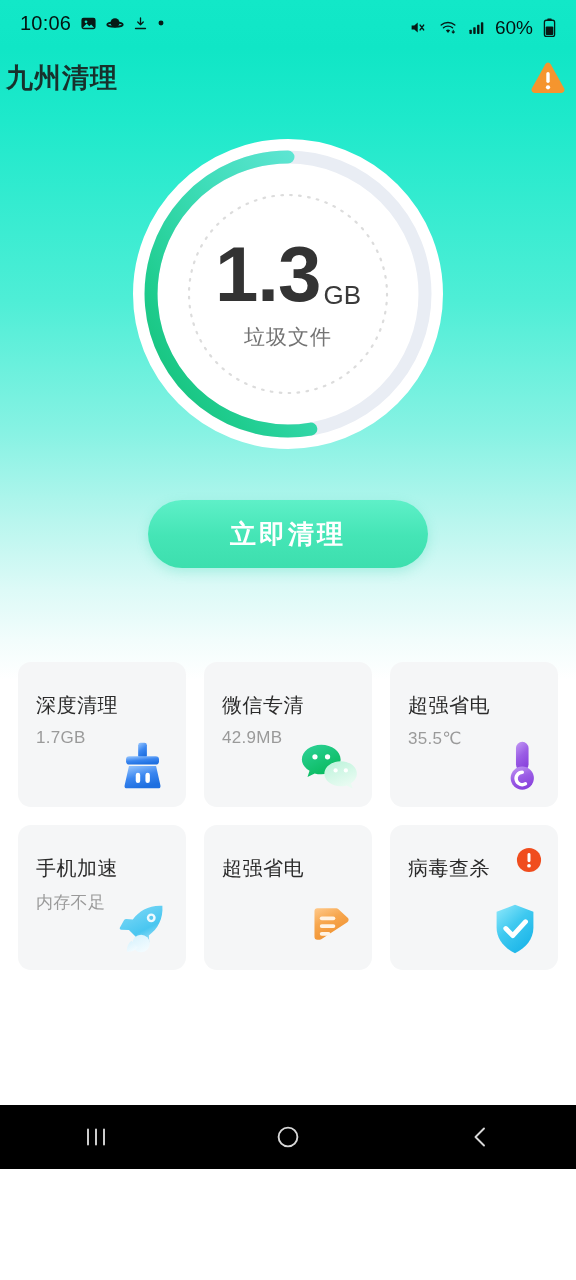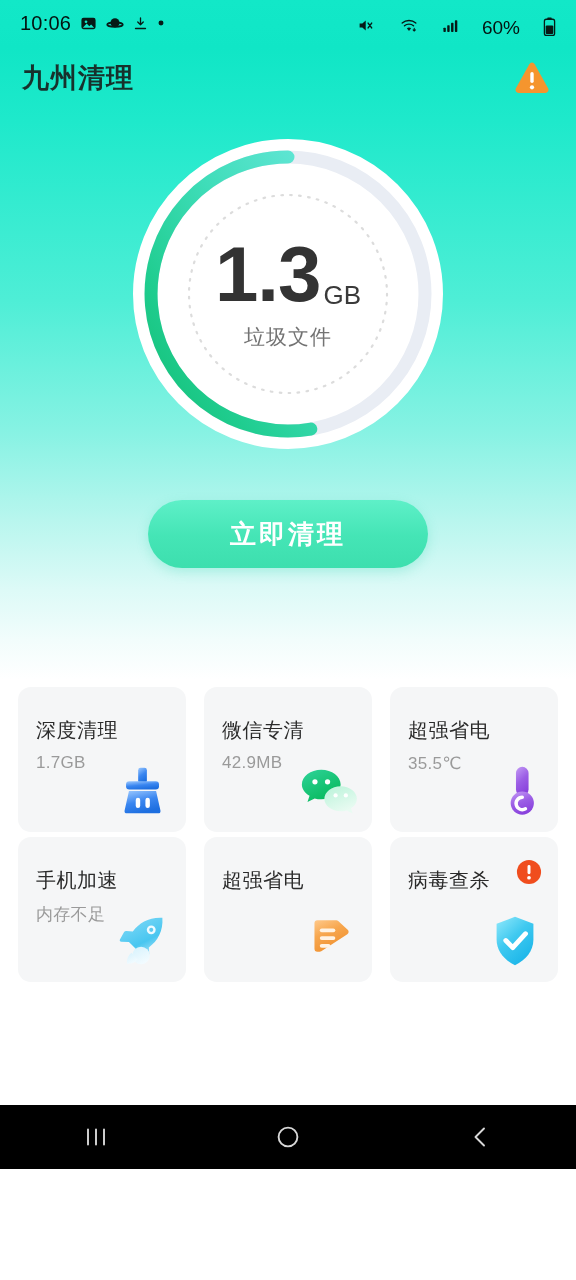--- a/index.html
+++ b/index.html
@@ -20,29 +20,29 @@
   }
 
   
   .statusbar {
     position:absolute; left:0; top:0; width:576px; height:46px;
     display:flex; align-items:center; justify-content:space-between;
     padding:0 20px; color:#0a1512;
   }
   .sb-left { display:flex; align-items:center; gap:9px; }
   .sb-time { font-size:20px; font-weight:500; letter-spacing:0.2px; color:#041310; }
-  .sb-right { display:flex; gap:23px;margin-top:9px; }
+  .sb-right { display:flex; align-items:center; gap:10px;margin-top:9px; }
   .sb-pct { font-size:19px; font-weight:500; color:#041310; }
   .ico { display:block; }
 
   
   .header {
     position:absolute; left:0; top:50px; width:576px; height:56px;
     display:flex; align-items:center; justify-content:space-between;
-    padding:0 22px;
+    padding:0 6px;
   }
   .app-title { font-size:27px; font-weight:bold; color:#17312c; letter-spacing:1px; }
   .warn-btn { width:44px; height:44px; display:flex; align-items:center; justify-content:center; }
 
   
   .gauge-wrap {
     position:absolute; left:132px; top:138px; width:312px; height:312px;
   }
   .gauge-wrap svg { position:absolute; left:0; top:0; }
   .gauge-center {
@@ -63,22 +63,22 @@
     position:absolute; left:148px; top:500px; width:280px; height:68px;
     border:none; border-radius:34px; cursor:pointer;
     background:linear-gradient(180deg,#5ef0c8 0%,#45e5b6 52%,#3ddfae 100%);
     color:#ffffff; font-size:26px; font-weight:bold; letter-spacing:3px;
     font-family:"Liberation Sans","DejaVu Sans",sans-serif;
     box-shadow:0 4px 12px rgba(45,210,170,0.25);
   }
 
   
   .grid {
-    position:absolute; left:18px; top:687px; width:540px;
-    display:grid; grid-template-columns:repeat(3,168px); gap:5px 18px;
+    position:absolute; left:18px; top:662px; width:540px;
+    display:grid; grid-template-columns:repeat(3,168px); gap:18px 18px;
   }
   .card {
     position:relative; width:168px; height:145px;
     background:#f5f6f7; border-radius:13px; cursor:pointer; overflow:hidden;
   }
   .card-title {
     position:absolute; left:18px; top:30px;
     font-size:20px; color:#2b2b2b; letter-spacing:0.5px; white-space:nowrap;
   }
   .card-sub {

